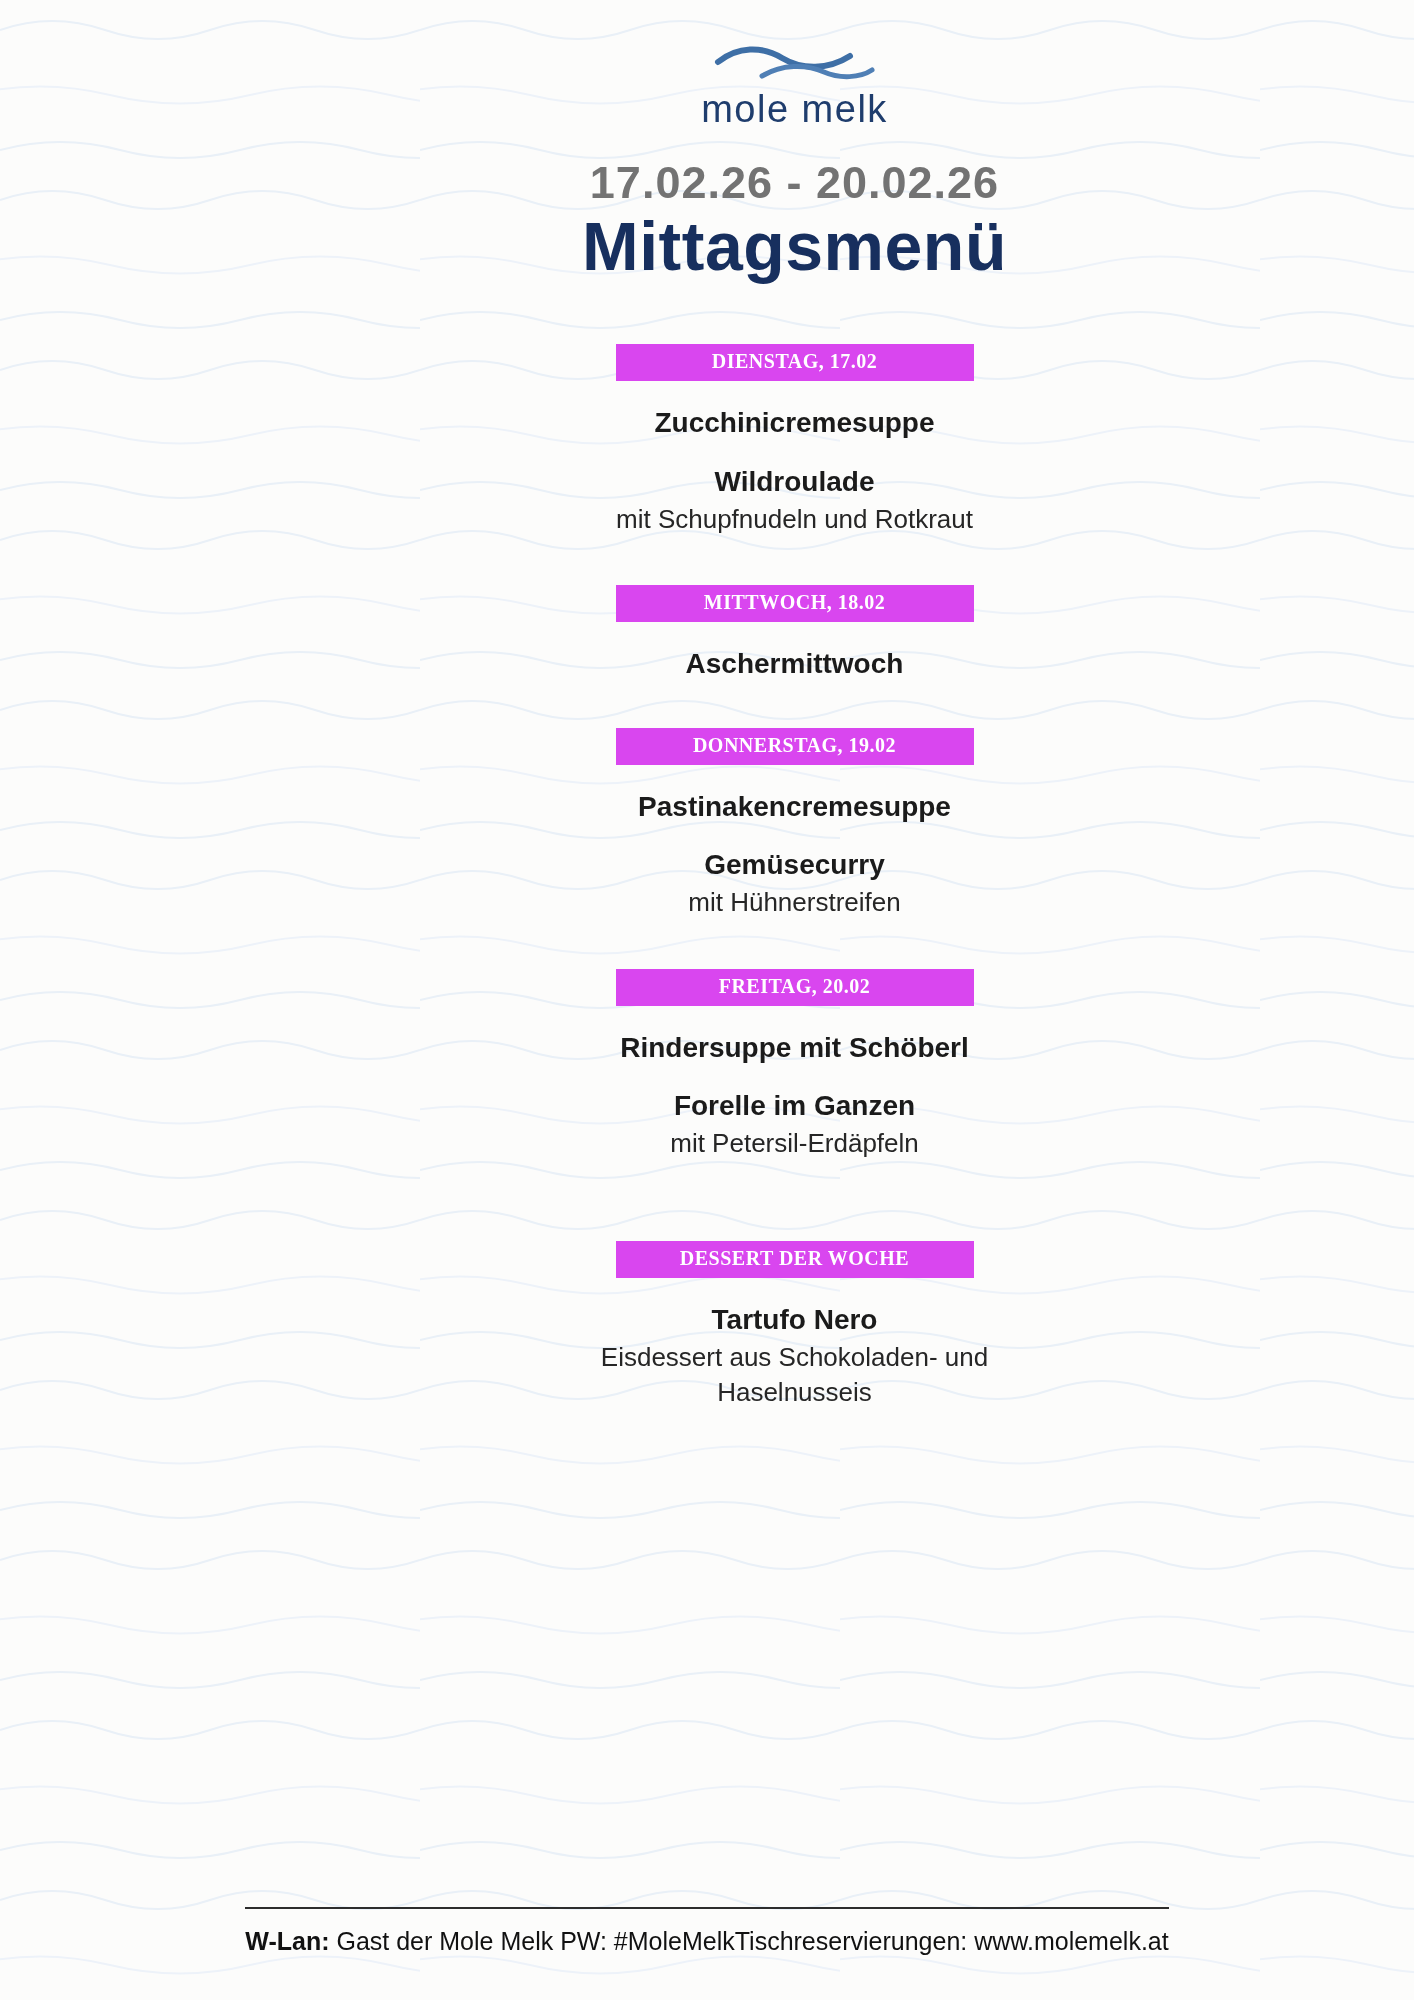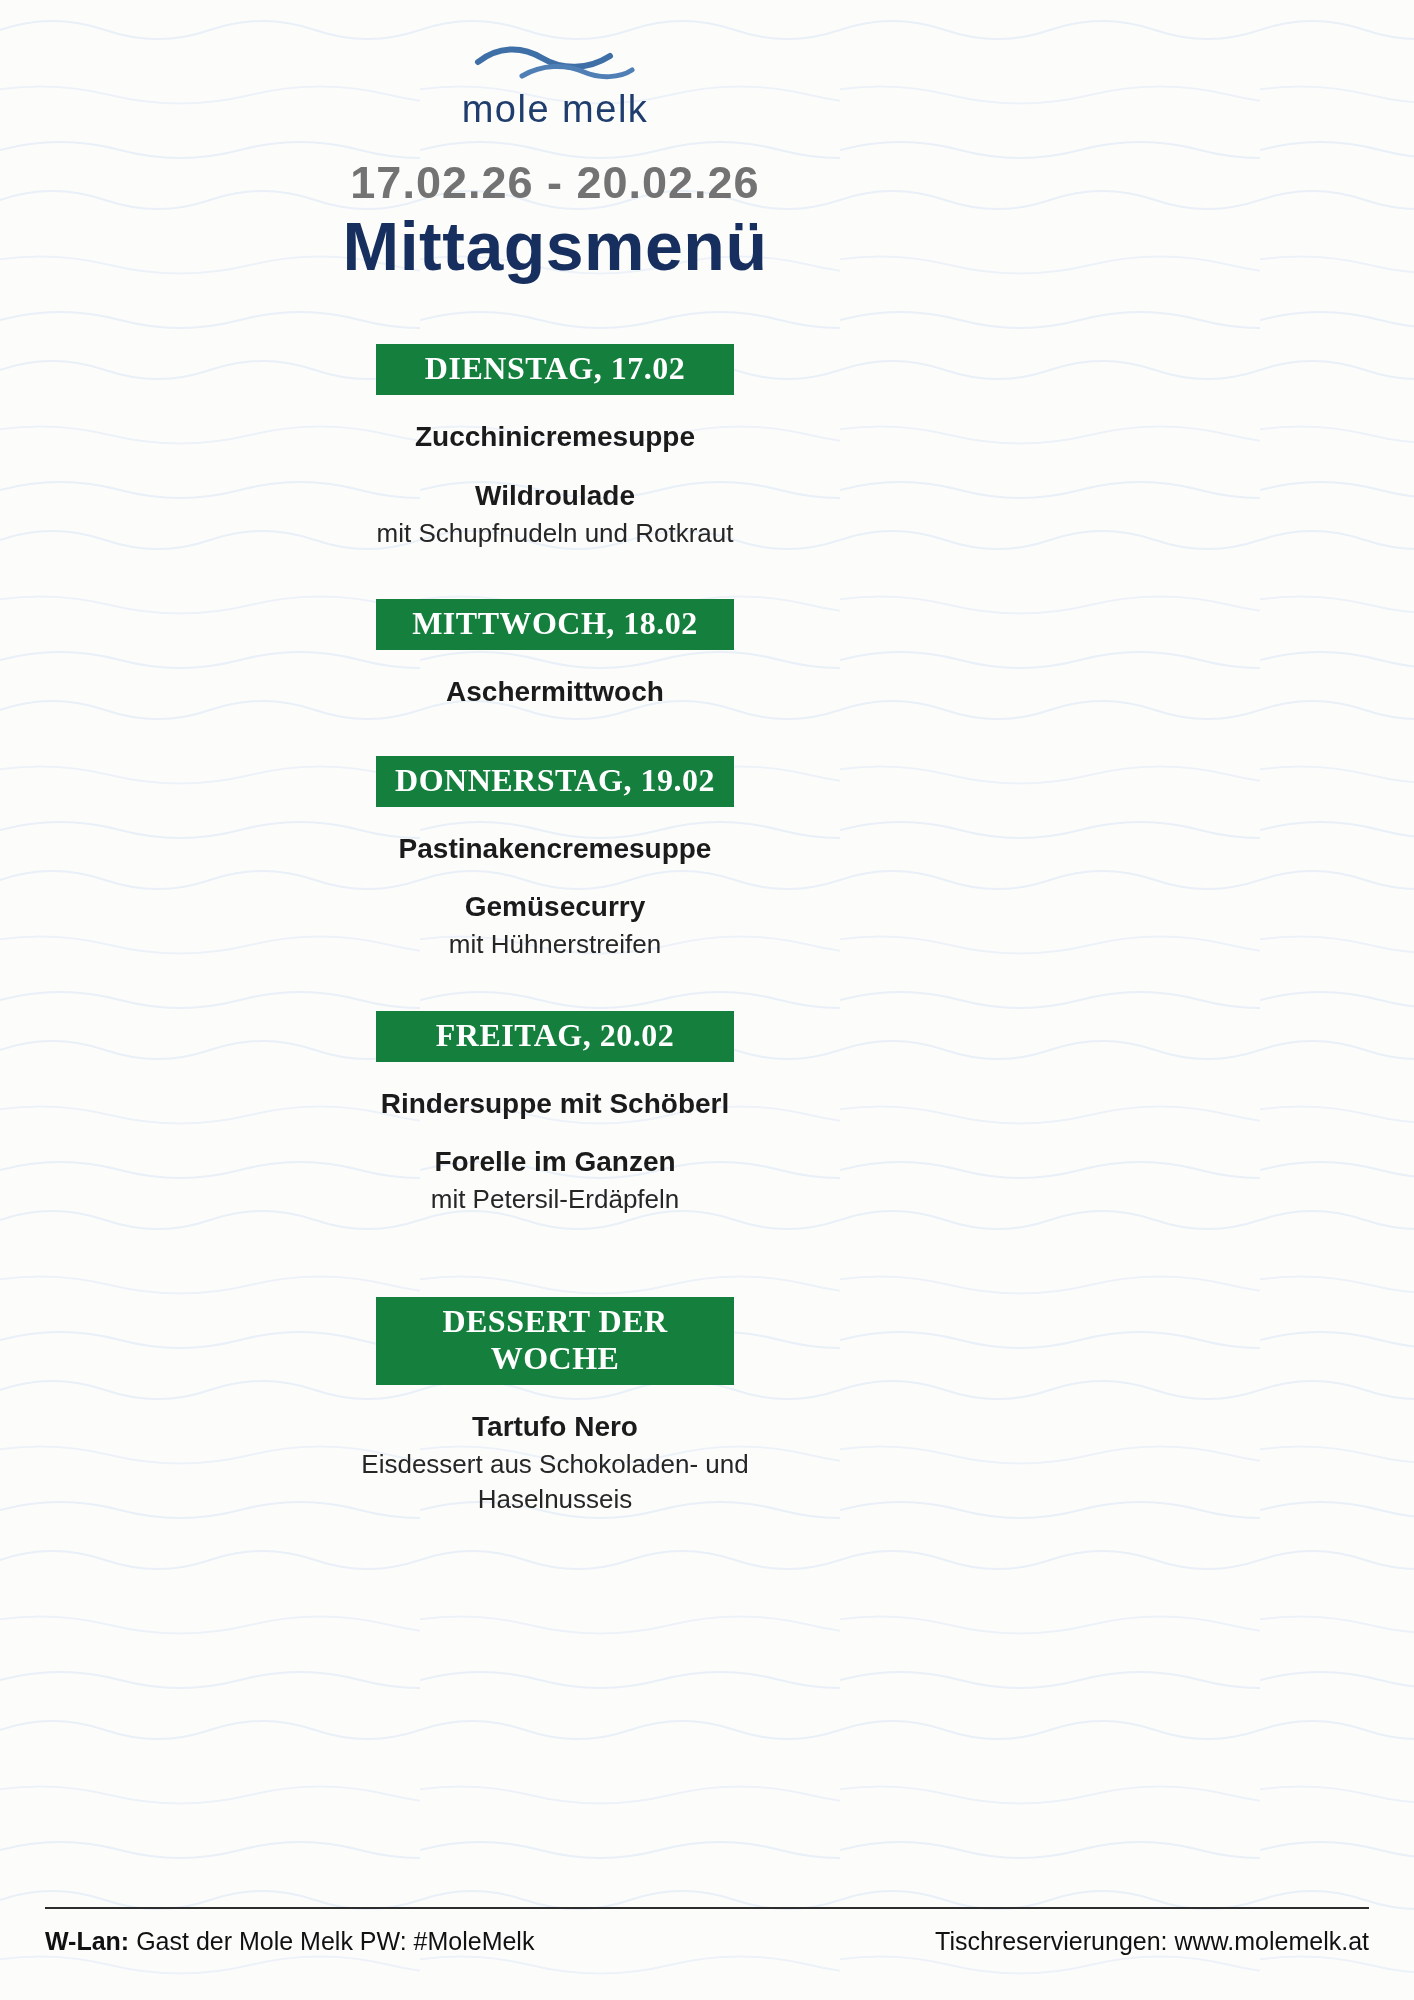--- a/index.html
+++ b/index.html
@@ -3,20 +3,21 @@
 <meta charset="utf-8">
 <style>
   html, body { margin: 0; padding: 0; background: #ffffff; }
   .page {
     width: 1414px; height: 2000px;
     position: relative; overflow: hidden;
     background: #fcfcfb;
     display: flex; flex-direction: column;
     font-family: "Liberation Sans", sans-serif;
     color: #1b1b1b;
+    align-items: center;
   }
   .bg-waves { position: absolute; inset: 0; z-index: 0; pointer-events: none; }
   .content { position: relative; z-index: 1; flex: 1; }
   .col { width: 760px; margin: 0 0 0 175px; padding-top: 40px; text-align: center; }
 
   .logo-waves { display: block; margin: 0 auto; }
   .logo-text {
     font-size: 38px; letter-spacing: 1.5px; color: #1f3d6d;
     margin-top: 2px; font-weight: 500;
   }
@@ -33,23 +34,23 @@
     margin-top: 6px; font-size: 33px; font-weight: 700; font-style: italic;
     color: #3a6da8;
     text-decoration: underline; text-underline-offset: 6px; text-decoration-thickness: 2.5px;
   }
 
   .menu-section { margin-top: 48px; }
   .menu-section.first { margin-top: 62px; }
   .menu-section.dessert { margin-top: 80px; }
   .banner {
     width: 358px; margin: 0 auto;
-    background: #15803d; color: #ffffff;
+    background: #d946ef; color: #ffffff;
     font-family: "Liberation Serif", serif; font-weight: 700;
-    font-size: 32px; letter-spacing: 0.5px;
+    font-size: 20px; letter-spacing: 0.5px;
     padding: 6px 0 8px;
   }
   .menu-item { margin-top: 26px; }
   .item-name { font-size: 28px; font-weight: 700; color: #1b1b1b; line-height: 1.15; }
   .item-desc {
     font-size: 26px; color: #262626; margin: 4px auto 0;
     max-width: 480px; line-height: 1.35;
   }
 
   .footer-wrap { position: relative; z-index: 1; margin: 0 45px; padding-bottom: 44px; }

